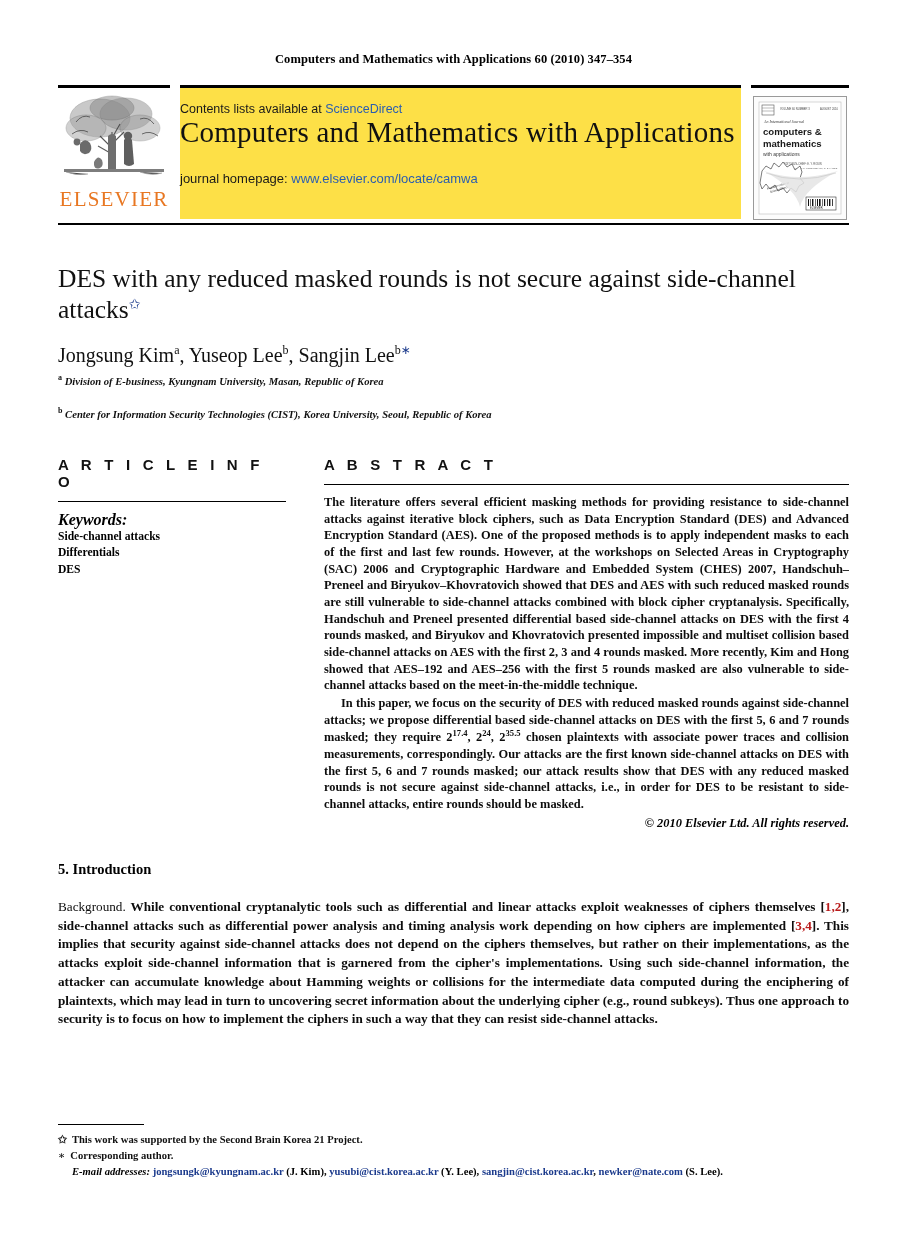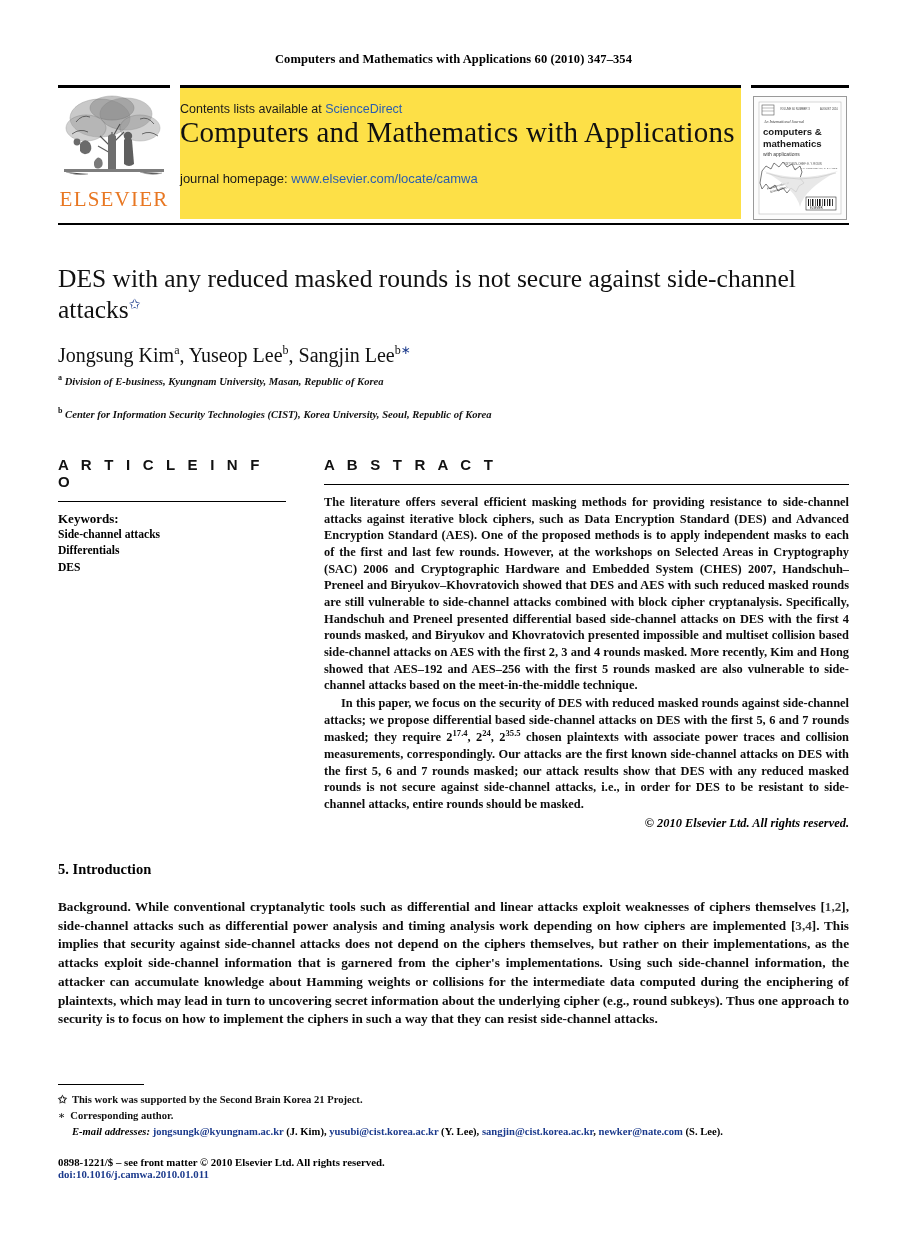--- a/index.html
+++ b/index.html
@@ -164,21 +164,22 @@
     font-size: 15px;
     letter-spacing: 4.2px;
     color: #111;
   }
   .sec-rule {
     border-bottom: 1.6px solid #000;
     margin-top: 11px;
     margin-bottom: 9px;
   }
   .kw-head {
-    font-size: 13px;
+    font-style: italic;
+    font-size: 16px;
     font-weight: bold;
   }
   .kw {
     font-size: 11.6px;
     line-height: 1.42;
     font-weight: bold;
   }
   .abstract-text {
     font-size: 12.4px;
     line-height: 1.345;
@@ -207,22 +208,22 @@
     margin: 0;
   }
   .body-text {
     font-size: 13.2px;
     line-height: 1.42;
     text-align: justify;
     margin-top: 20px;
     color: #0d0d0d;
     font-weight: bold;
   }
-  .body-text b.lead { font-weight: bold; }
-  .cite { color: #404040; }
+  .body-text b.lead { font-weight: normal; }
+  .cite { color: #b91c1c; }
 
   
   .footnotes {
     position: absolute;
     left: 58px;
     right: 72px;
     bottom: 58px;
   }
   .fn-rule {
     width: 86px;
@@ -420,19 +421,15 @@
       <span class="lbl">E-mail addresses:</span>
       <span class="mail">jongsungk@kyungnam.ac.kr</span>
       <span>(J. Kim)</span>,
       <span class="mail">yusubi@cist.korea.ac.kr</span>
       <span>(Y. Lee)</span>,
       <span class="mail">sangjin@cist.korea.ac.kr</span>,
       <span class="mail">newker@nate.com</span>
       <span>(S. Lee)</span>.
     </div>
 
-    <div class="bottom-block">
-      <div class="issn-line">0898-1221/$ – see front matter © 2010 Elsevier Ltd. All rights reserved.</div>
-      <div class="doi-line">doi:10.1016/j.camwa.2010.01.011</div>
-    </div>
   </div>
 
 </div>
 
 </body></html>

